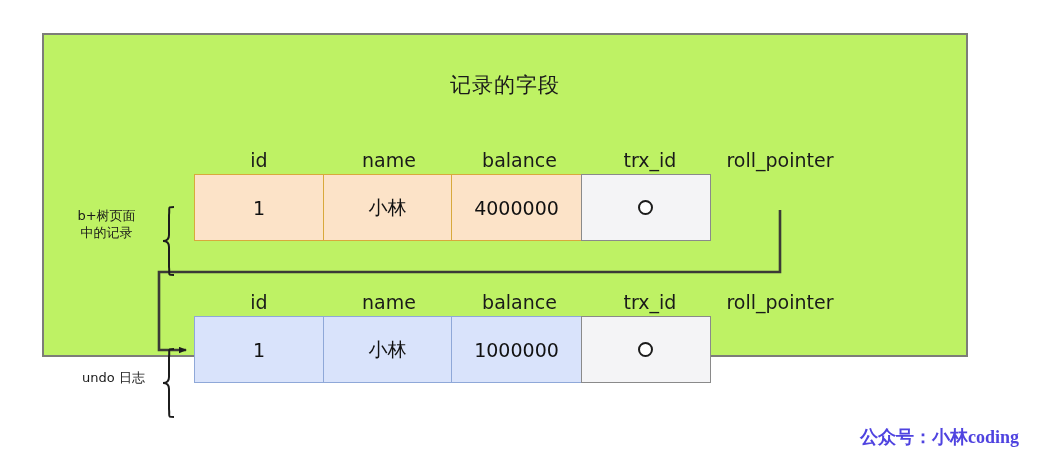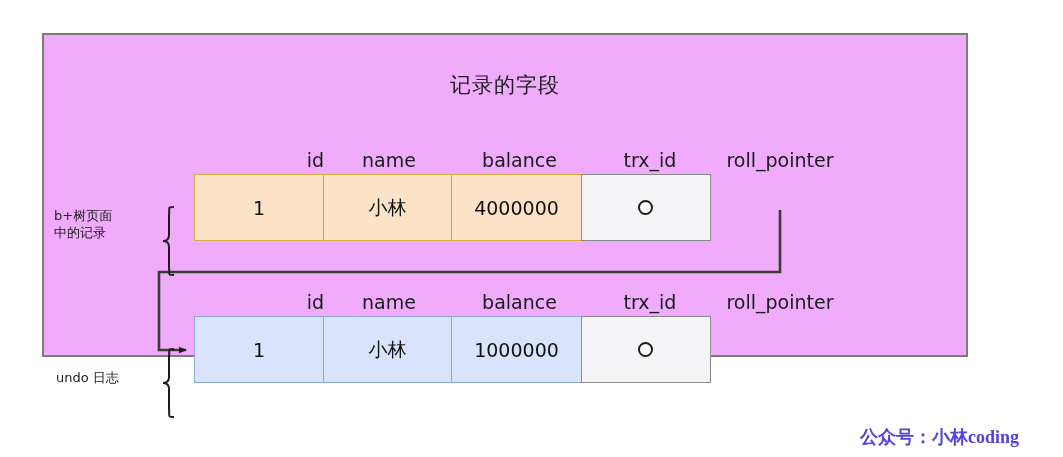--- a/index.html
+++ b/index.html
@@ -15,21 +15,21 @@
     overflow: hidden;
   }
 
   
   #diagram-frame {
     position: absolute;
     left: 42px;
     top: 33px;
     width: 926px;
     height: 324px;
-    background: #f0abfc;
+    background: #bef264;
     border: 2px solid #7d7d78;
     box-sizing: border-box;
   }
 
   
   #diagram-title {
     position: absolute;
     left: 0;
     top: 36px;
     width: 100%;
@@ -70,21 +70,21 @@
     display: flex;
     align-items: center;
     justify-content: center;
     font-size: 19px;
     color: #111111;
     box-sizing: border-box;
     font-family: "DejaVu Sans", "Liberation Sans", sans-serif;
     position: relative;
   }
   
-  .col-id      { width: 130px; text-align: right; }
+  .col-id      { width: 130px; }
   .col-name    { width: 130px; }
   .col-balance { width: 131px; }
   .col-trx     { width: 130px; }
   .col-roll    { width: 130px; }
 
   
   .row-page .cell-user {
     background: #fce3c8;
     border: 1.5px solid #d8a93c;
     margin-left: -1.5px;
@@ -116,21 +116,21 @@
     height: 15px;
     border-radius: 50%;
     border: 2px solid #1c1c1c;
     background: #ffffff;
     box-sizing: border-box;
   }
 
   
   .side-label {
     position: absolute;
-    text-align: left;
+    text-align: center;
     font-size: 13px;
     color: #1a1a1a;
     line-height: 17px;
     font-family: "DejaVu Sans", "Liberation Sans", sans-serif;
   }
   #label-page { left: 10px; top: 172px; width: 105px; }
   #label-undo { left: 12px;  top: 334px; width: 115px; }
 
   .brace {
     position: absolute;

